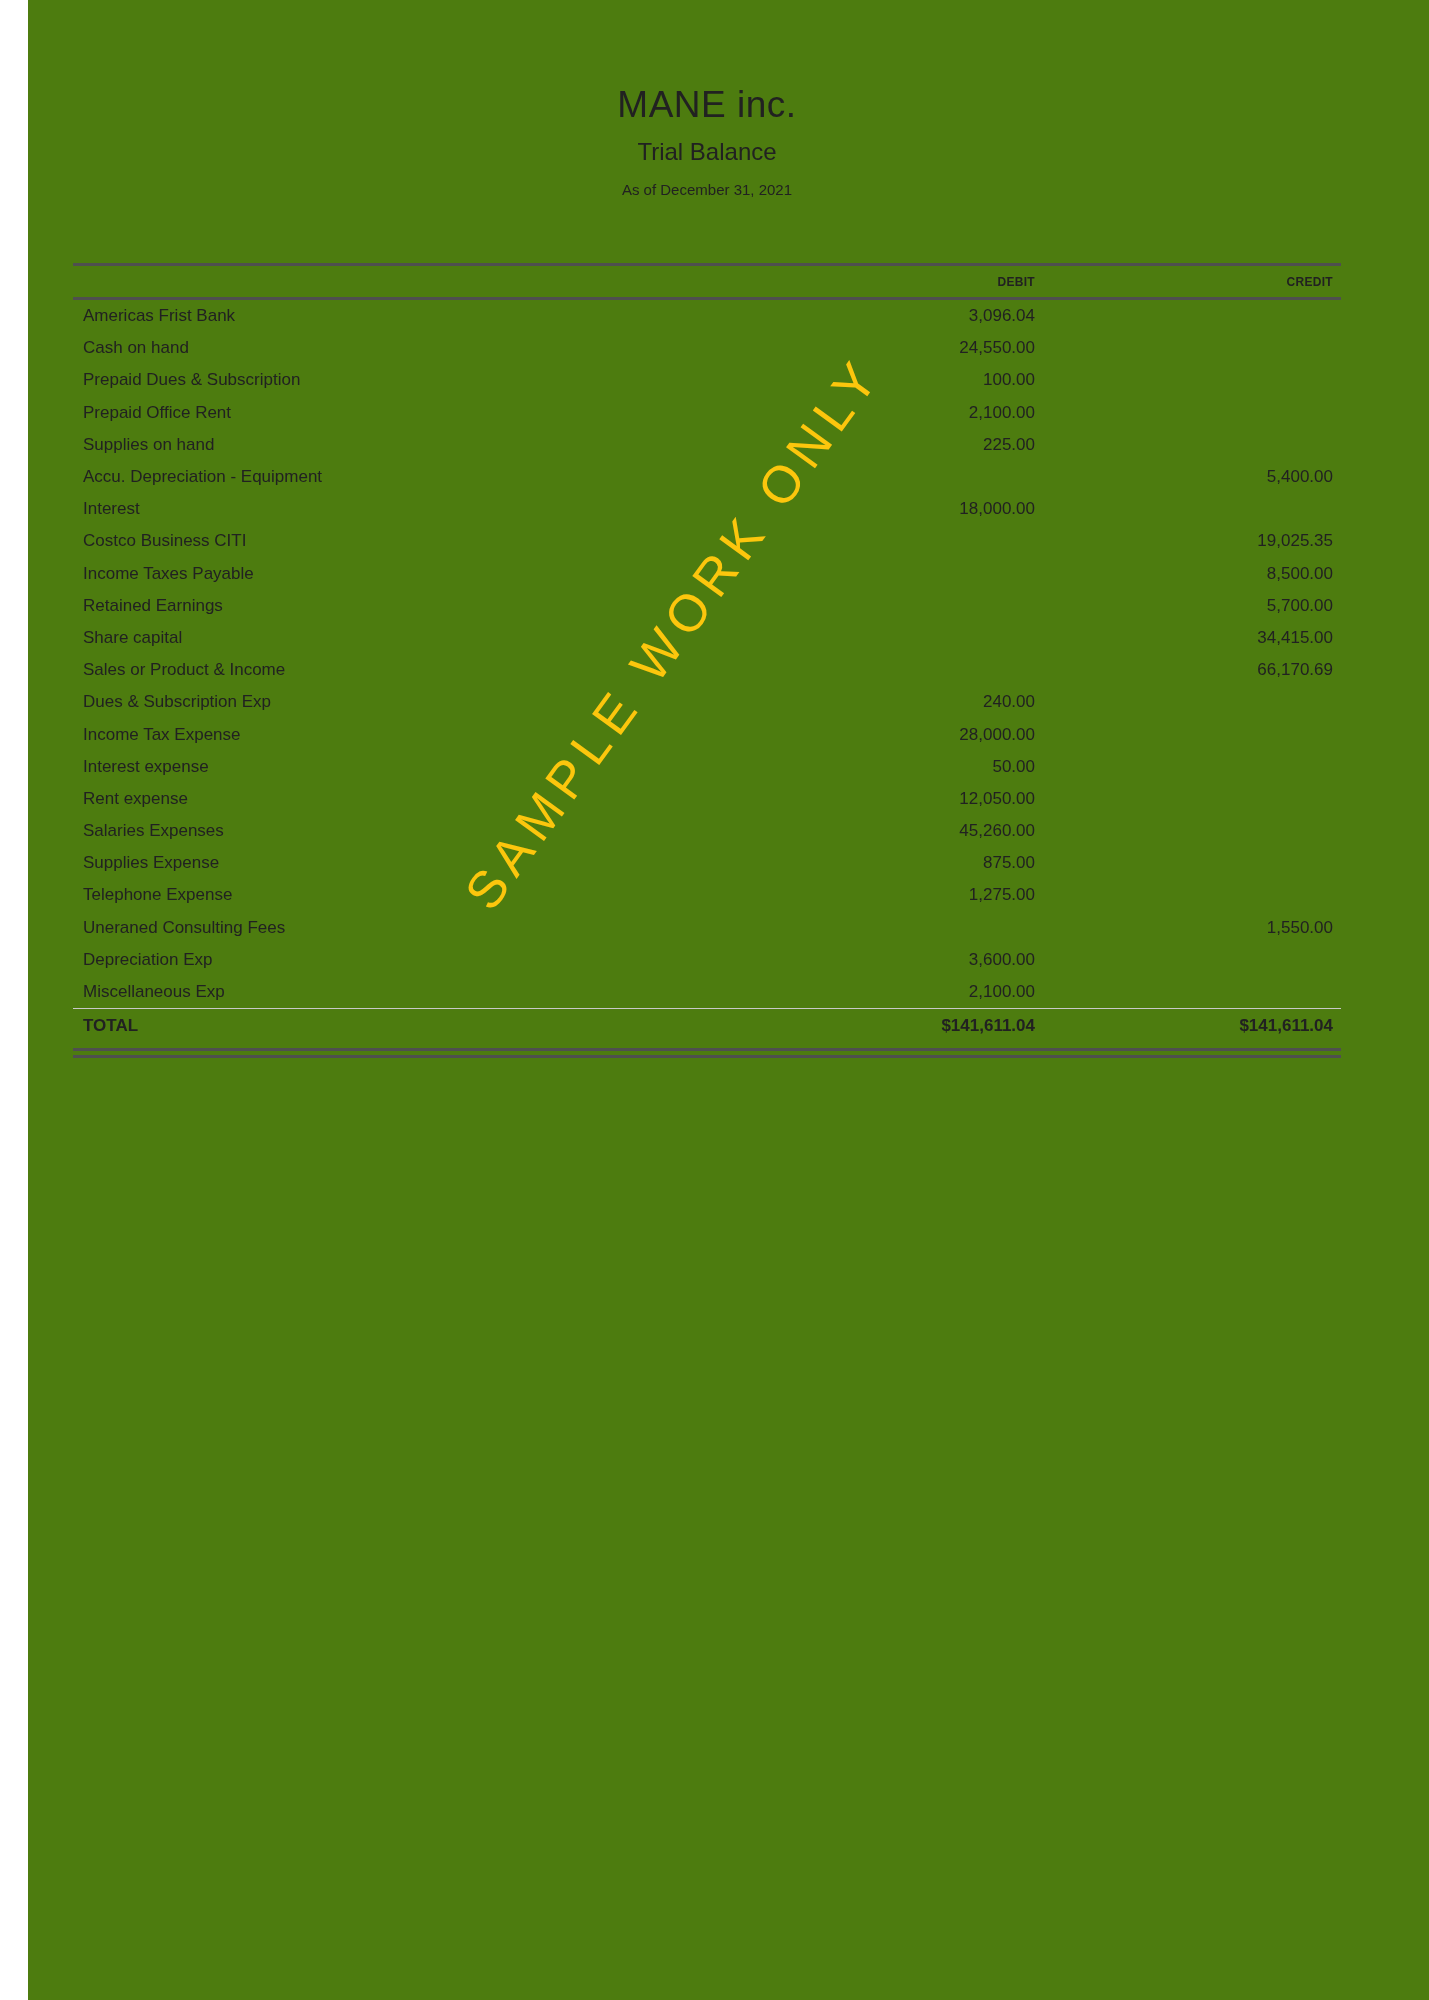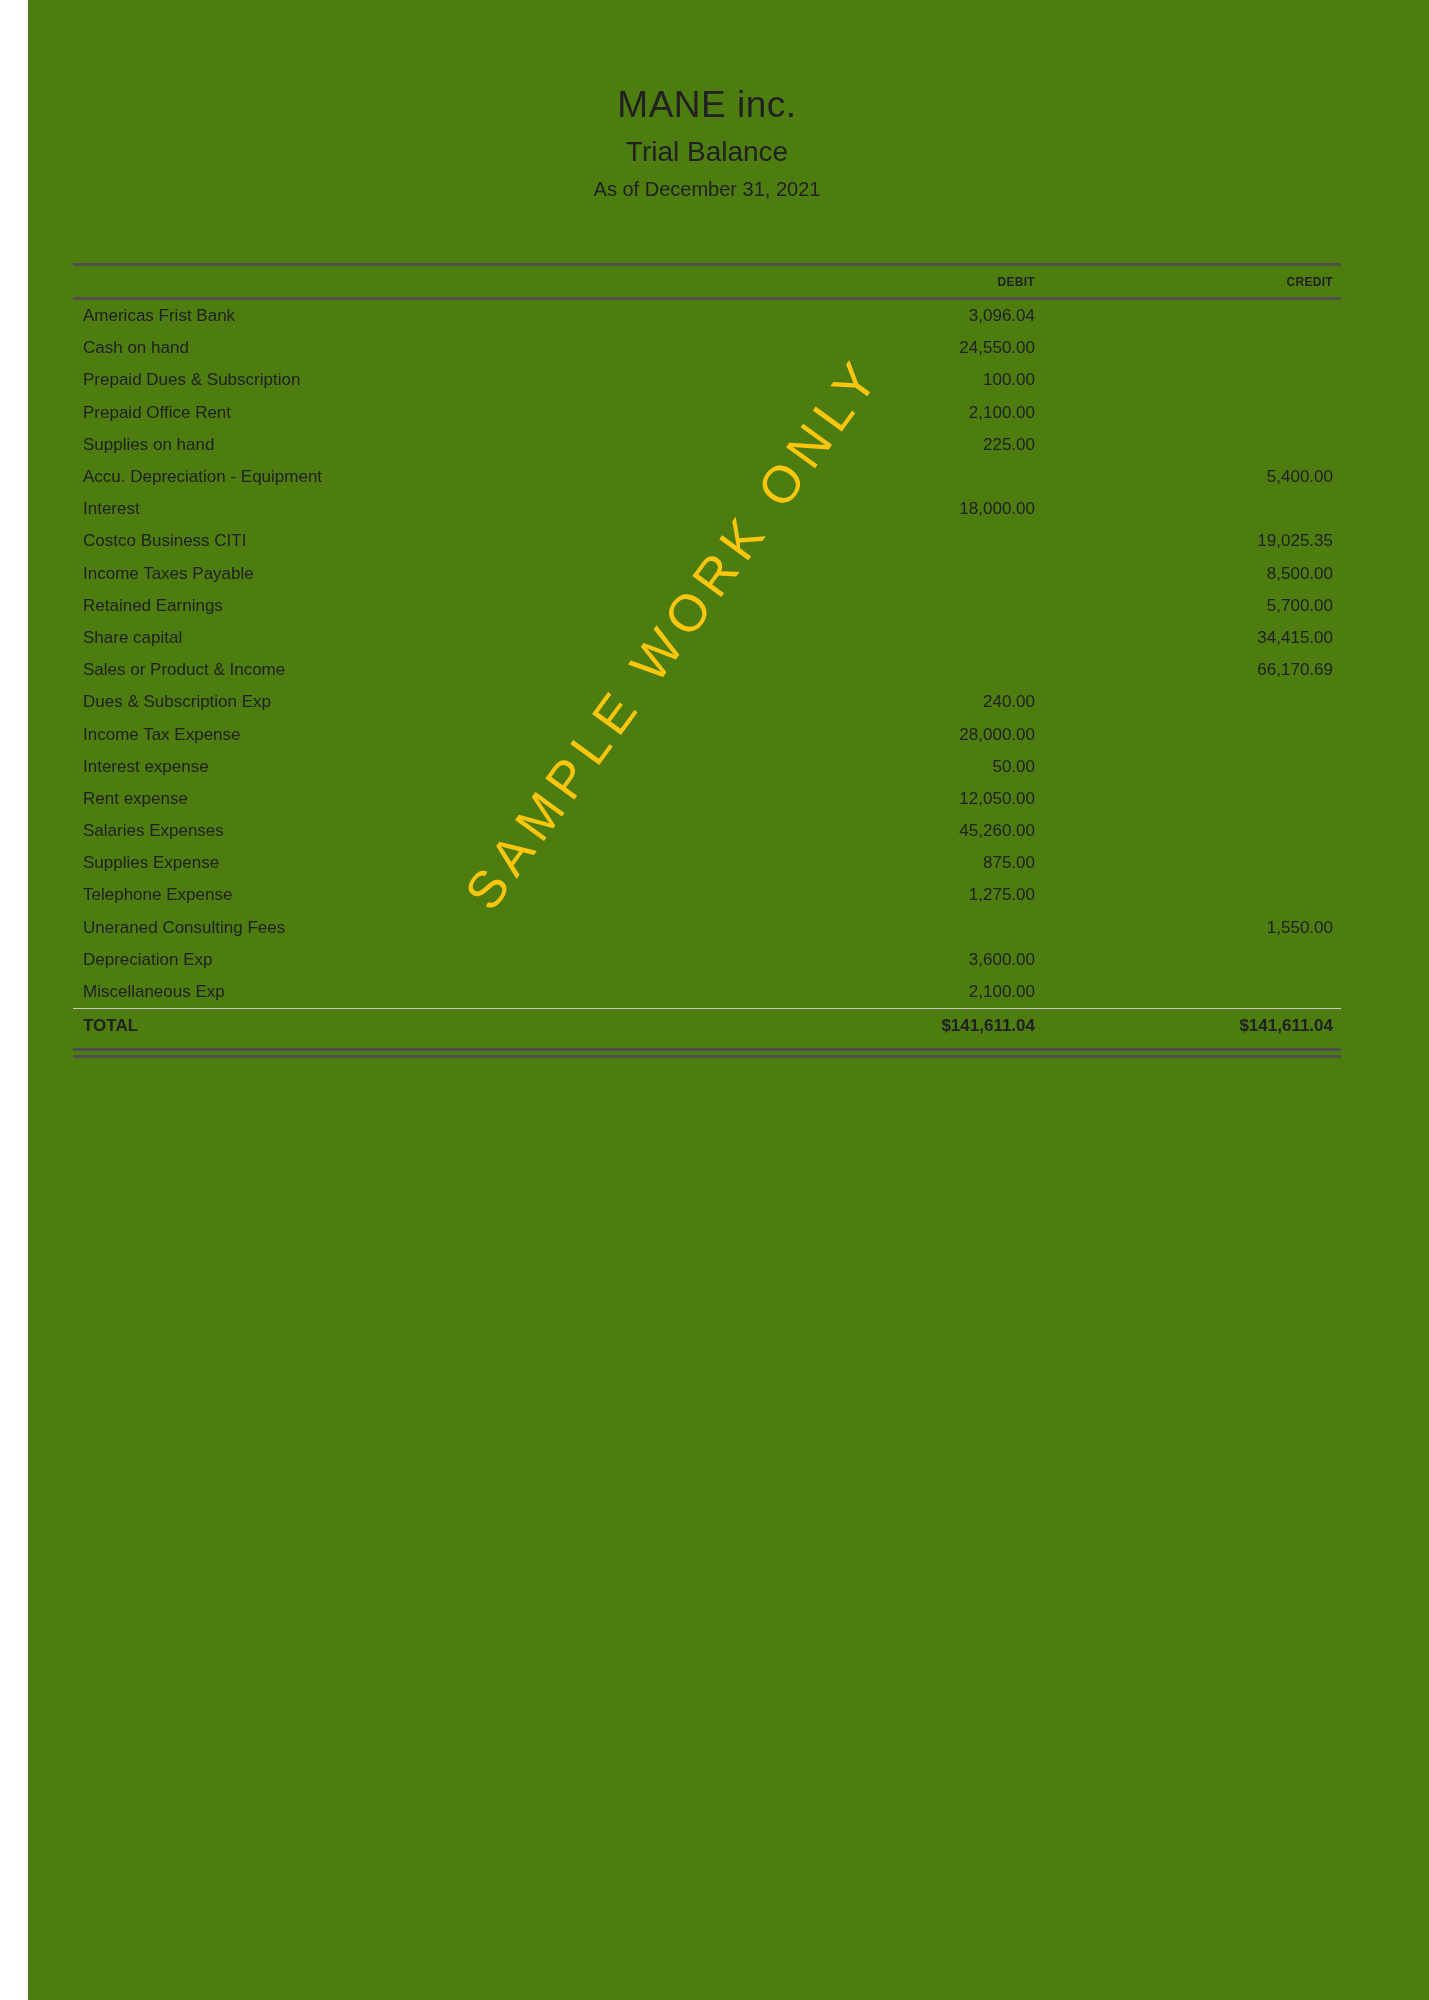--- a/index.html
+++ b/index.html
@@ -17,25 +17,25 @@
     position:absolute; left:45px; top:0; width:1268px;
     text-align:center;
   }
   .company-name {
     margin:84px 0 0 0;
     font-size:37px; font-weight:400; line-height:42px;
     letter-spacing:0.5px;
   }
   .report-title {
     margin:12px 0 0 0;
-    font-size:28px; font-weight:400; line-height:28px;
+    font-size:24px; font-weight:400; line-height:28px;
   }
   .report-date {
     margin:11px 0 0 0;
-    font-size:20px; font-weight:400; line-height:25px;
+    font-size:15px; font-weight:400; line-height:25px;
   }
   
   .tb-table {
     position:absolute; left:45px; top:263px; width:1268px;
     font-size:17px;
   }
   .tb-grid-row {
     display:grid;
     grid-template-columns:1fr 250px 306px;
     align-items:center;

